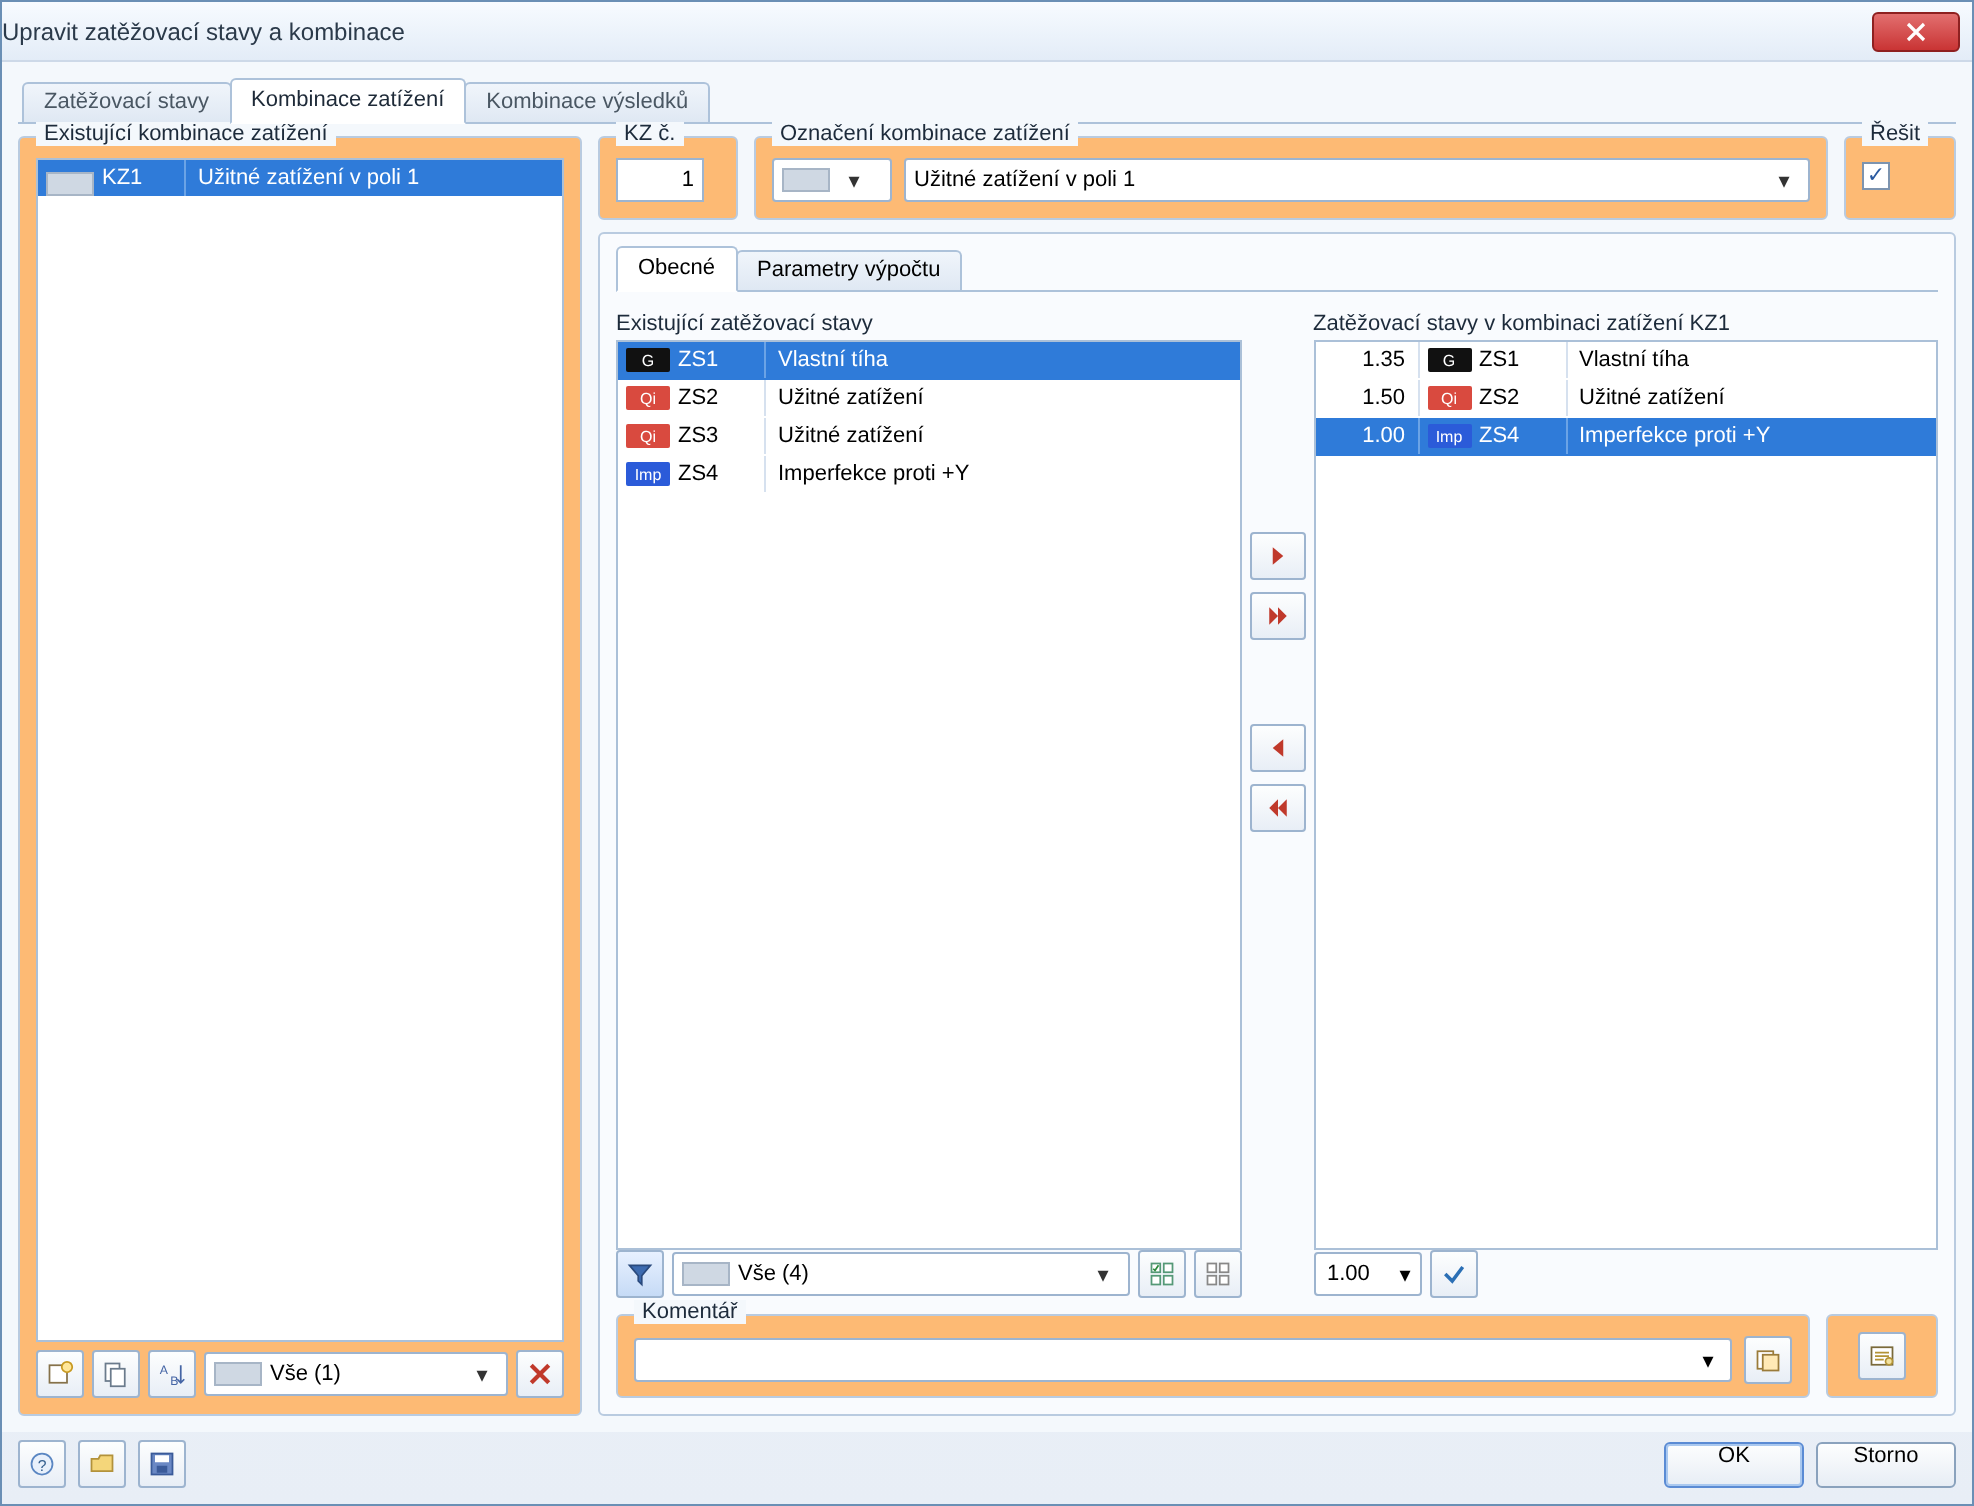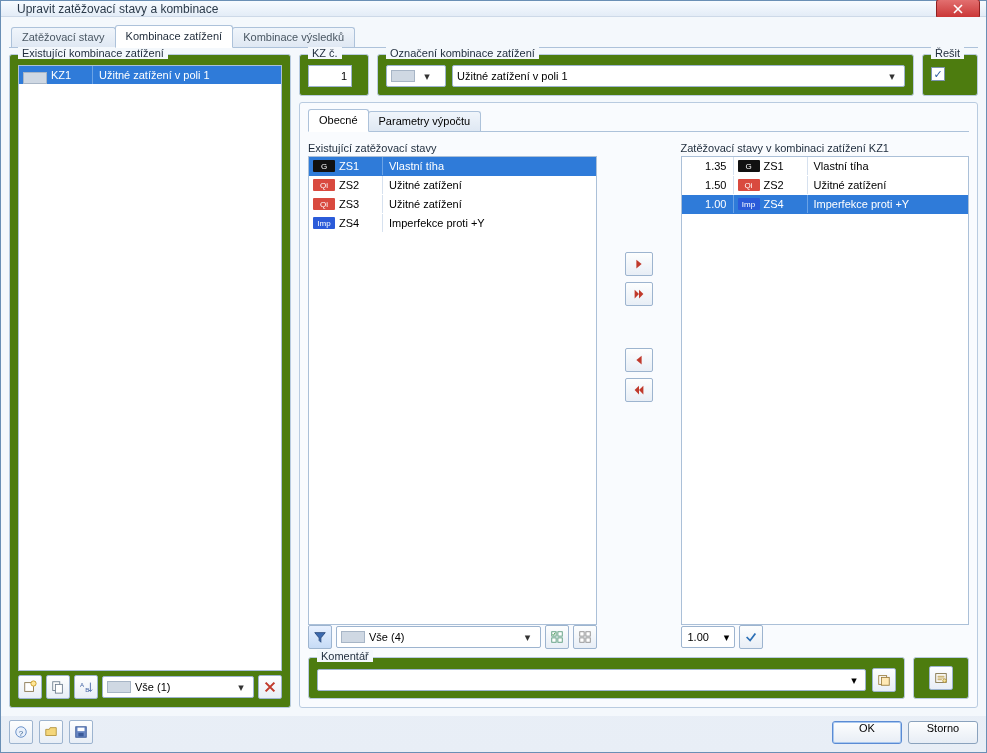--- a/index.html
+++ b/index.html
@@ -13,26 +13,26 @@
   .window {
     width: 987px;
     height: 753px;
     background: linear-gradient(#f4f8fc, #e8eef6);
     border: 1px solid #6a8fb5;
     display: flex;
     flex-direction: column;
     position: relative;
   }
   .titlebar {
-    height: 16px;
+    height: 30px;
     background: linear-gradient(#f7fbff, #e3ecf7);
     border-bottom: 1px solid #cdd9e8;
     display: flex;
     align-items: center;
-    padding: 0 6px 0 16px;
+    padding: 0 6px 0 0;
     color: #2b3a4a;
   }
   .titlebar-title { flex: 1; font-size: 12px; }
   .titlebar-close {
     width: 44px; height: 20px;
     background: linear-gradient(#e26f6f, #c93434);
     border: 1px solid #8e2020;
     border-radius: 3px;
     display: flex; align-items: center; justify-content: center;
     color: #fff; font-weight: bold;
@@ -75,21 +75,21 @@
     margin-bottom: -1px;
   }
   .main-row {
     flex: 1;
     display: flex;
     gap: 8px;
   }
   .fieldset {
     border: 1px solid #b9cbe0;
     border-radius: 3px;
-    background: #4d7c0f;
+    background: #fdba74;
     padding: 6px 8px 8px;
     position: relative;
   }
   .fieldset > .legend {
     position: absolute;
     top: -8px; left: 8px;
     background: #f4f8fc;
     padding: 0 4px;
     color: #1d2b3b;
   }
@@ -215,21 +215,21 @@
     position: relative; z-index: 2;
   }
   .inner-tab.inactive {
     background: linear-gradient(#f0f5fb, #dfe8f3);
     margin-top: 2px; padding-top: 3px; padding-bottom: 4px;
   }
   .dual-list {
     flex: 1;
     display: grid;
     grid-template-columns: 1fr 36px 1fr;
-    gap: 24px;
+    gap: 0;
     margin-top: 10px;
     min-height: 0;
   }
   .list-col {
     display: flex; flex-direction: column;
     min-height: 0;
   }
   .list-col > .list-title {
     color: #1d2b3b;
     margin-bottom: 2px;

